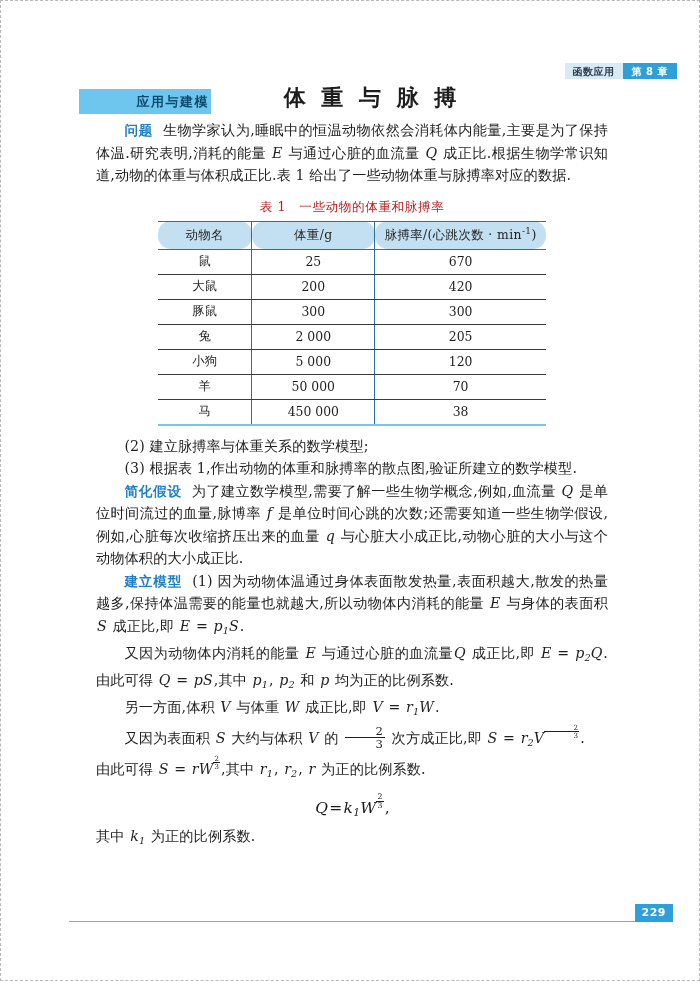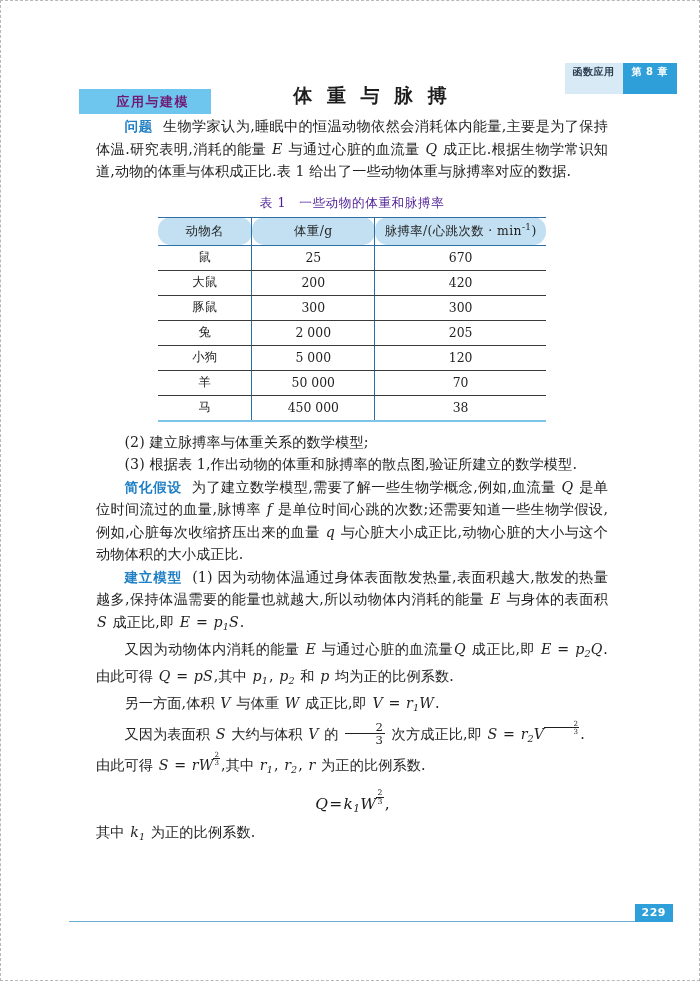--- a/index.html
+++ b/index.html
@@ -24,21 +24,21 @@
     background: #ffffff;
   }
 
   
   .runhead {
     position: absolute;
     top: 62px;
     right: 22px;
     display: flex;
     align-items: stretch;
-    height: 31px;
+    height: 16px;
   }
   .runhead-subject {
     background: #d8eaf6;
     color: #2c3e50;
     font-family: "DejaVu Sans", "Liberation Sans", sans-serif;
     font-size: 10px;
     font-weight: bold;
     line-height: 17px;
     padding: 0 8px;
     letter-spacing: 0.5px;
@@ -55,44 +55,44 @@
   }
 
   
   .section-tag {
     position: absolute;
     left: 78px;
     top: 88px;
     width: 132px;
     height: 25px;
     background: #6ec6ee;
-    color: #701a75;
+    color: #0c4a6e;
     font-family: "DejaVu Sans", "Liberation Sans", sans-serif;
     font-size: 13px;
     font-weight: bold;
     letter-spacing: 1.5px;
     display: flex;
     align-items: center;
     justify-content: flex-end;
-    padding-right: 22px;
+    padding-right: 2px;
     box-sizing: border-box;
   }
 
   
   .content {
     position: absolute;
     left: 95px;
     top: 82px;
     width: 512px;
   }
 
   .doc-title {
     text-align: center;
     font-family: "DejaVu Sans", "Liberation Sans", sans-serif;
-    font-size: 19px;
+    font-size: 22px;
     font-weight: bold;
     letter-spacing: 4px;
     color: #1d1d1d;
     margin: 0 0 6px 0;
     padding-left: 40px;
   }
 
   p.body {
     margin: 0;
     font-size: 14.2px;
@@ -158,21 +158,21 @@
     margin: 7px 0 7px 0;
     letter-spacing: 0.3px;
   }
 
   
   .table-caption {
     text-align: center;
     font-size: 12.6px;
     letter-spacing: 0.6px;
     margin: 12px 0 5px 0;
-    color: #4c1d95;
+    color: #b91c1c;
   }
   table.data {
     border-collapse: collapse;
     width: 388px;
     margin: 0 auto;
     font-size: 12.4px;
   }
   table.data th, table.data td {
     border-left: 1px solid #2c6fa8;
     border-right: 1px solid #2c6fa8;

